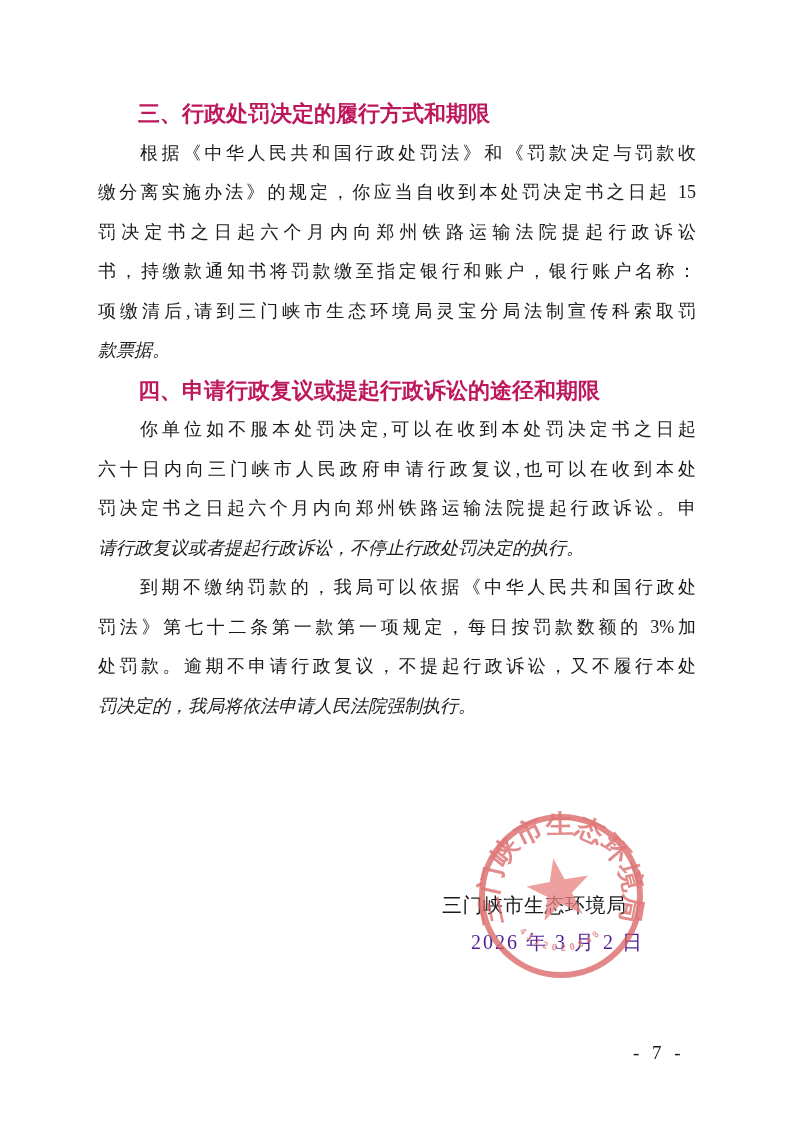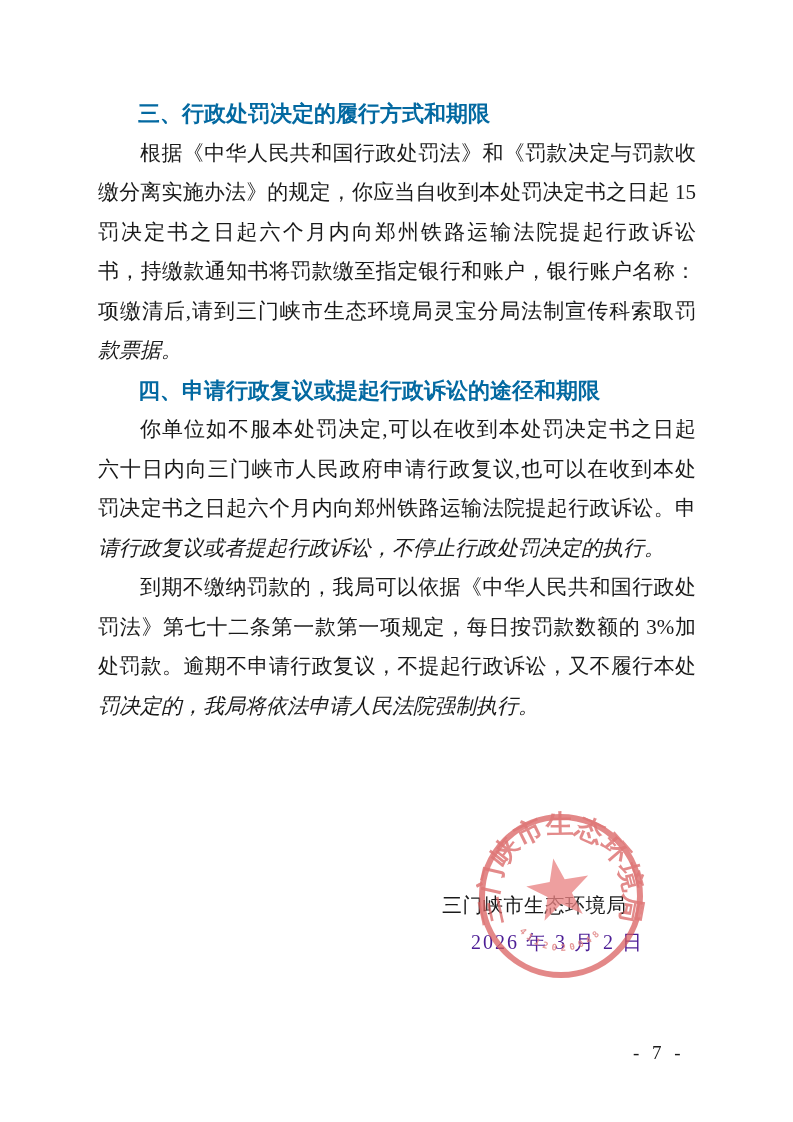--- a/index.html
+++ b/index.html
@@ -12,21 +12,21 @@
     overflow: hidden;
     font-family: "Liberation Serif", "DejaVu Serif", serif;
     color: #1a1a1a;
   }
   .doc {
     padding: 94px 97px 0 98px;
   }
   .line {
     height: 39.5px;
     line-height: 39.5px;
-    font-size: 21px;
+    font-size: 18px;
     white-space: nowrap;
     text-align: justify;
     text-justify: inter-character;
   }
   .jl {
     white-space: normal;
     text-align: justify;
     text-align-last: justify;
   }
   .ll {
@@ -35,21 +35,21 @@
     text-align-last: left;
     font-style: italic;
   }
   .ind { text-indent: 42px; }
   .heading {
     height: 39.5px;
     line-height: 39.5px;
     font-size: 22px;
     font-weight: 700;
     font-family: "Liberation Sans", "DejaVu Sans", sans-serif;
-    color: #0369a1;
+    color: #be185d;
     text-indent: 40px;
     white-space: nowrap;
   }
   .signature {
     position: absolute;
     left: 442px;
     top: 892px;
     font-size: 20px;
     letter-spacing: 0.5px;
     color: #1a1a1a;

